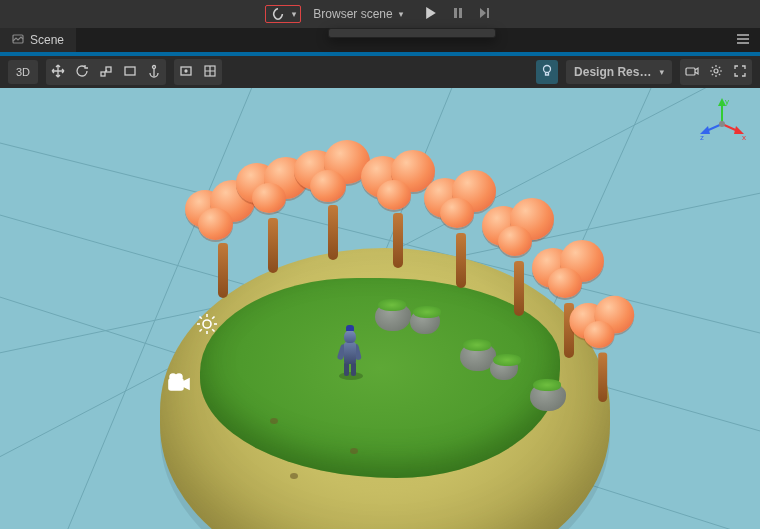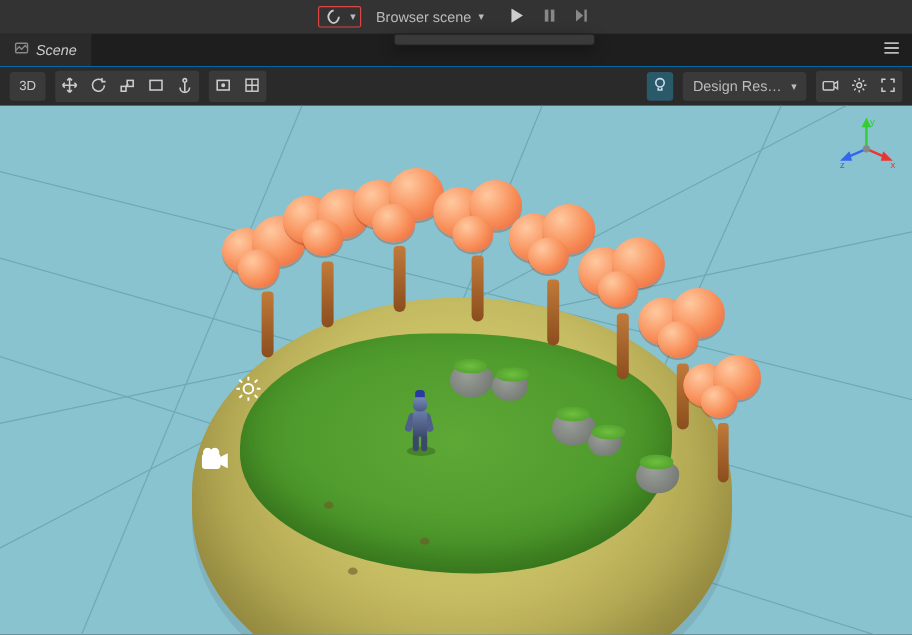--- a/index.html
+++ b/index.html
@@ -34,22 +34,21 @@
   }
   .chev-down { font-size: 9px; margin-left:2px; }
   .playctrls { display:flex; gap: 8px; margin-left: 6px; }
   .playbtn { padding: 2px 4px; cursor:pointer; color:#ccc; }
 
   .tabbar {
     height: 28px;
     background: #1e1e1e;
     display: flex;
     align-items: stretch;
-    border-bottom: 1px solid #0369a1;
-    font-style: italic;
+    border-bottom: 4px solid #0369a1;
   }
   .tab {
     display:flex; align-items:center; gap:6px;
     padding: 0 12px;
     background:#222;
     color:#ccc;
     cursor:pointer;
   }
   .tab.active { background:#2a2a2a; }
   .tab-spacer { flex:1; }
@@ -82,21 +81,21 @@
   .tool-spacer { flex:1; }
   .dd-btn {
     height:24px;
     background:#3a3a3a;
     border-radius:3px;
     padding: 0 8px;
     display:flex; align-items:center; gap:6px;
     cursor:pointer;
     max-width: 110px;
   }
-  .dd-btn span.lbl { overflow:hidden; text-overflow:ellipsis; white-space:nowrap; max-width:78px; }
+  .dd-btn span.lbl { overflow:hidden; text-overflow:ellipsis; white-space:nowrap; max-width:78px;font-weight:bold; }
 
   .viewport {
     position: relative;
     width: 100%;
     height: calc(529px - 28px - 28px - 32px);
     background: #8ac3d0;
     overflow:hidden;
   }
   .grid-floor {
     position:absolute; left:0; top:0; width:100%; height:100%;

